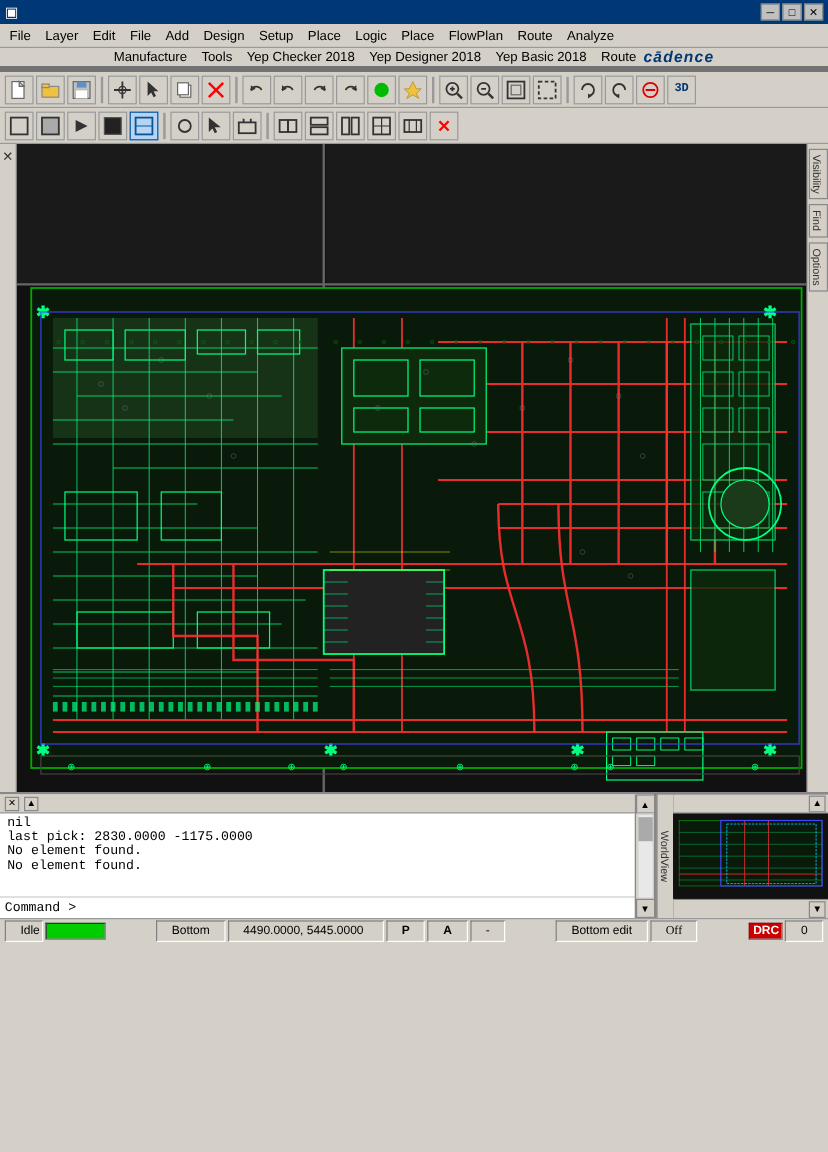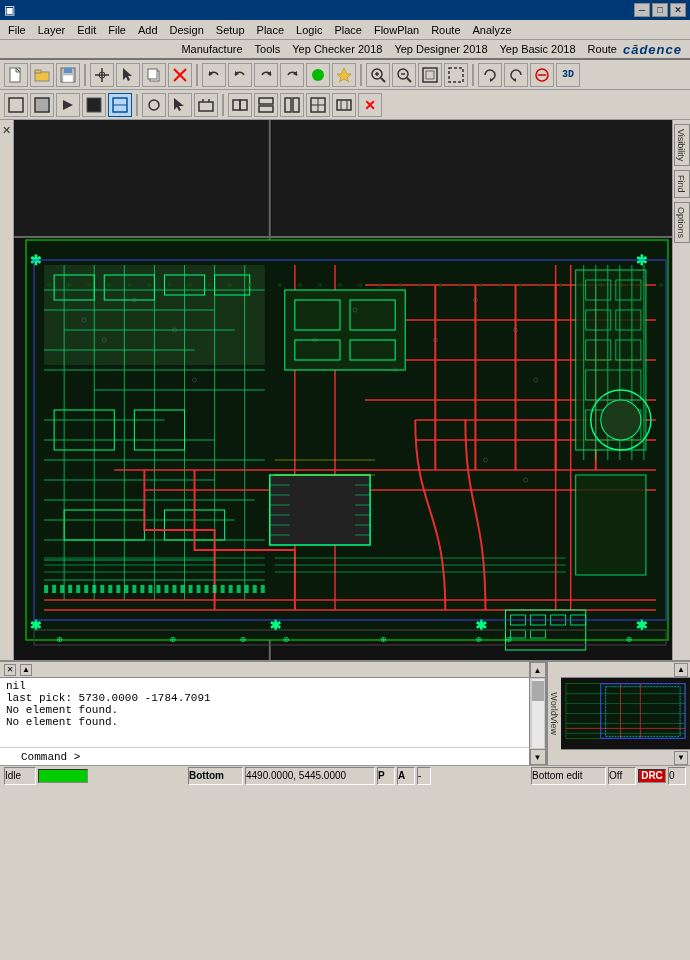--- a/index.html
+++ b/index.html
@@ -64,23 +64,23 @@
       display: flex;
       align-items: center;
     }
 
     
     #menu-bar2 {
       background: #d4d0c8;
       height: 20px;
       display: flex;
       align-items: center;
-      border-bottom: 2px solid #737373;
+      border-bottom: 5px solid #737373;
       padding: 0 2px;
-      justify-content: flex-end;
+      justify-content: center;
     }
     #menu-bar2-left {
       display: flex;
       align-items: center;
     }
     #cadence-logo {
       font-size: 13px;
       font-style: italic;
       color: #003876;
       font-weight: bold;
@@ -279,42 +279,41 @@
     
     .pcb-svg {
       position: absolute;
       top: 0; left: 0; width: 100%; height: 100%;
     }
 
     
     .seg-inset {
       border: 1px solid;
       border-color: #808080 #ffffff #ffffff #808080;
-      padding: 1px 0;
+      padding: 1px 12px;
       font-size: 10px;
       background: #d4d0c8;
       height: 18px;
       display: flex;
       align-items: center;
     }
 
     
     #cmd-prompt {
       display: flex;
       align-items: center;
       gap: 4px;
       padding: 0 4px;
       background: white;
       border-top: 1px solid #ccc;
       height: 18px;
     }
     #cmd-prompt span {
       font-size: 11px;
       font-family: 'Courier New', monospace;
-      margin-left: 17px;
     }
     #cmd-input {
       font-size: 11px;
       font-family: 'Courier New', monospace;
       border: none;
       outline: none;
       flex: 1;
     }
   </style>
 </head>
@@ -860,21 +859,21 @@
 <div id="console-area" style="height:105px;background:#f0f0f0;border-top:2px solid #888;display:flex;">
   <div id="console-left" style="flex:1;display:flex;flex-direction:column;">
 
     <div id="console-header" style="height:16px;background:#d4d0c8;border-bottom:1px solid #888;display:flex;align-items:center;padding:0 4px;font-size:10px;gap:4px;">
       <div style="width:12px;height:12px;background:#d4d0c8;border:1px solid #888;display:flex;align-items:center;justify-content:center;font-size:8px;cursor:pointer;">✕</div>
       <div style="width:12px;height:12px;background:#d4d0c8;border:1px solid #888;display:flex;align-items:center;justify-content:center;font-size:8px;cursor:pointer;">▲</div>
     </div>
 
     <div id="console-content" style="flex:1;background:white;padding:2px 6px;font-size:11px;font-family:'Courier New',monospace;overflow-y:auto;color:black;">
       <div>nil</div>
-      <div>last pick:  5730.0000 -1784.7091</div>
+      <div>last pick:  2830.0000 -1175.0000</div>
       <div>No element found.</div>
       <div>No element found.</div>
     </div>
 
     <div id="cmd-prompt" style="display:flex;align-items:center;gap:4px;padding:0 4px;background:white;border-top:1px solid #ccc;height:18px;">
       <span style="font-size:11px;font-family:'Courier New',monospace;">Command &gt;</span>
       <input id="cmd-input" type="text" style="font-size: 11px; font-family: &quot;Courier New&quot;, monospace; border: none; outline: none; flex: 1 1 0%;" value="">
     </div>
   </div>
 
@@ -926,23 +925,23 @@
         <div style="width:14px;height:14px;background:#d4d0c8;border:1px solid #888;display:flex;align-items:center;justify-content:center;font-size:8px;cursor:pointer;">▼</div>
       </div>
     </div>
   </div>
 </div>
 
 <div id="status-bar1" style="height:20px;background:#d4d0c8;border-top:1px solid #999;display:flex;align-items:center;padding:0 4px;gap:2px;font-size:10px;">
   <div class="seg-inset" style="width:32px;">Idle</div>
   <div style="width:50px;height:14px;background:#00cc00;border:1px inset #888;display:flex;align-items:center;justify-content:center;"></div>
   <div style="flex:1;"></div>
-  <div class="seg-inset" style="min-width:55px;font-weight:bold;">Bottom</div>
+  <div class="seg-inset" style="min-width:55px;">Bottom</div>
   <div class="seg-inset" style="min-width:130px;">4490.0000, 5445.0000</div>
   <div class="seg-inset" style="min-width:18px;cursor:pointer;font-weight:bold;">P</div>
   <div class="seg-inset" style="min-width:18px;cursor:pointer;font-weight:bold;">A</div>
   <div class="seg-inset" style="min-width:14px;">-</div>
   <div style="flex:1;"></div>
   <div class="seg-inset" style="min-width:75px;">Bottom edit</div>
-  <div class="seg-inset" style="min-width:28px;">Off</div>
-  <div style="min-width:28px;height:14px;background:#cc0000;color:white;display:flex;align-items:center;justify-content:center;border:1px inset #888;font-size:10px;font-weight:bold;">DRC</div>
+  <div class="seg-inset" style="min-width:28px;font-family:Liberation Serif, serif;">Off</div>
+  <div style="min-width:28px;height:14px;background:#cc0000;color:white;display:flex;align-items:center;justify-content:center;border:1px inset #888;font-size:10px;font-weight:bold;margin-left:41px;">DRC</div>
   <div class="seg-inset" style="min-width:18px;">0</div>
 </div>
 
 </body></html>

